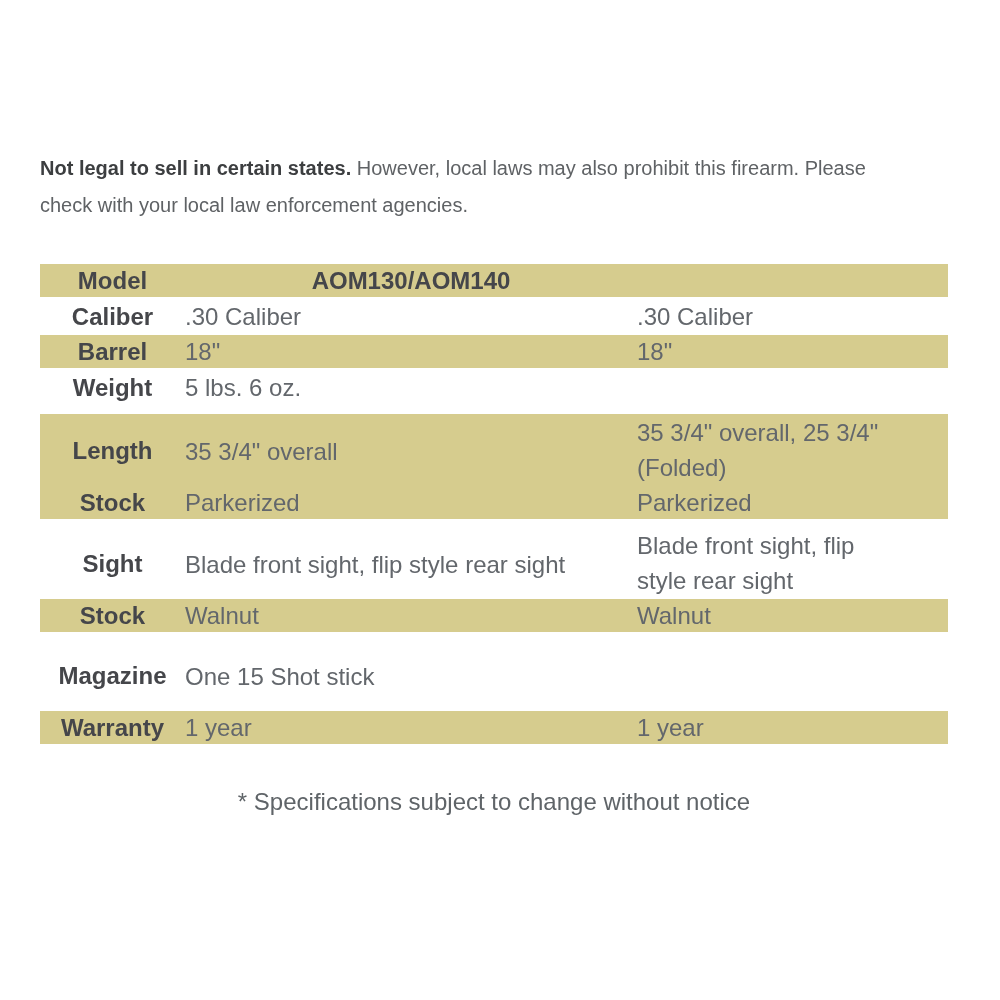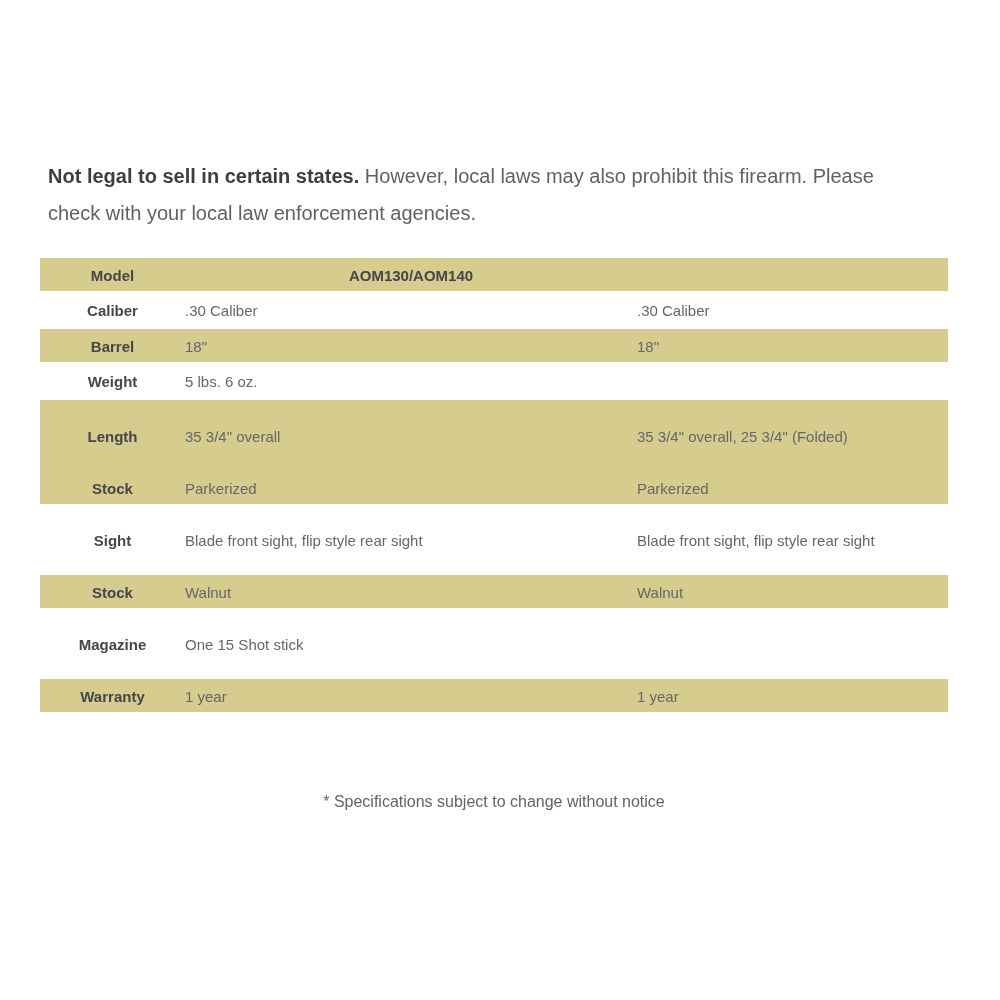--- a/index.html
+++ b/index.html
@@ -1,49 +1,49 @@
 <!DOCTYPE html>
 <html style="--tan: #d6cc8e; --label: #45464a; --value: #63676c;"><head>
 <meta charset="utf-8">
 <style>
   html, body { margin:0; padding:0; background:#ffffff; }
   body { width:1000px; height:1000px; font-family:"Liberation Sans", sans-serif; }
   .page { position:relative; width:1000px; height:1000px; background:#fff; overflow:hidden; }
 
   .disclaimer {
     position:absolute; left:40px; top:150px; width:870px;
-    font-size:20px; line-height:37px; color:#5f6265; margin:8px;
+    font-size:20px; line-height:37px; color:#5f6265; margin:0;
   }
   .disclaimer strong { color:#3c3e40; font-weight:700; }
 
-  .spec-table { position:absolute; left:40px; top:258px; width:908px; font-size:15px; }
+  .spec-table { position:absolute; left:40px; top:264px; width:908px; font-size:24px; }
 
   .row { display:flex; align-items:center; width:908px; }
   .row.tan { background: var(--tan, #d6cc8e); }
   .h-tan { min-height:33px; }
   .h-wht { min-height:38px; }
-  .h-big { min-height:71px; padding:1px 0; box-sizing:border-box; }
+  .h-big { min-height:71px; padding:1px 0; box-sizing:border-box;margin-top:8px; }
   .h-big .c2, .h-big .c3 { line-height:35px; }
 
   .c1 { flex:0 0 145px; text-align:center; font-weight:700; color:var(--label, #45464a); }
   .c2 { flex:0 0 452px; box-sizing:border-box; padding-right:8px; color:var(--value, #63676c); }
   .c3 { flex:1 1 auto; box-sizing:border-box; padding-right:8px; color:var(--value, #63676c); }
 
   .row.header .c2, .row.header .c3 {
     text-align:center; font-weight:700; color:var(--label, #45464a); padding-right:0;
   }
 
   .t { display:inline-block; vertical-align:middle; }
   .mw400 { max-width:400px; }
   .mw368 { max-width:368px; }
   .mw250 { max-width:250px; }
 
   .footnote {
     position:absolute; left:40px; top:788px; width:908px;
-    text-align:center; font-size:16px; line-height:28px; color:#5f6468;
+    text-align:center; font-size:24px; line-height:28px; color:#5f6468;
   }
 </style>
 </head>
 <body>
 
 <div class="page">
 
   <p class="disclaimer"><strong>Not legal to sell in certain states.</strong> <span>However, local laws may also prohibit this firearm. Please check with your local law enforcement agencies.</span></p>
 
   <div class="spec-table">

